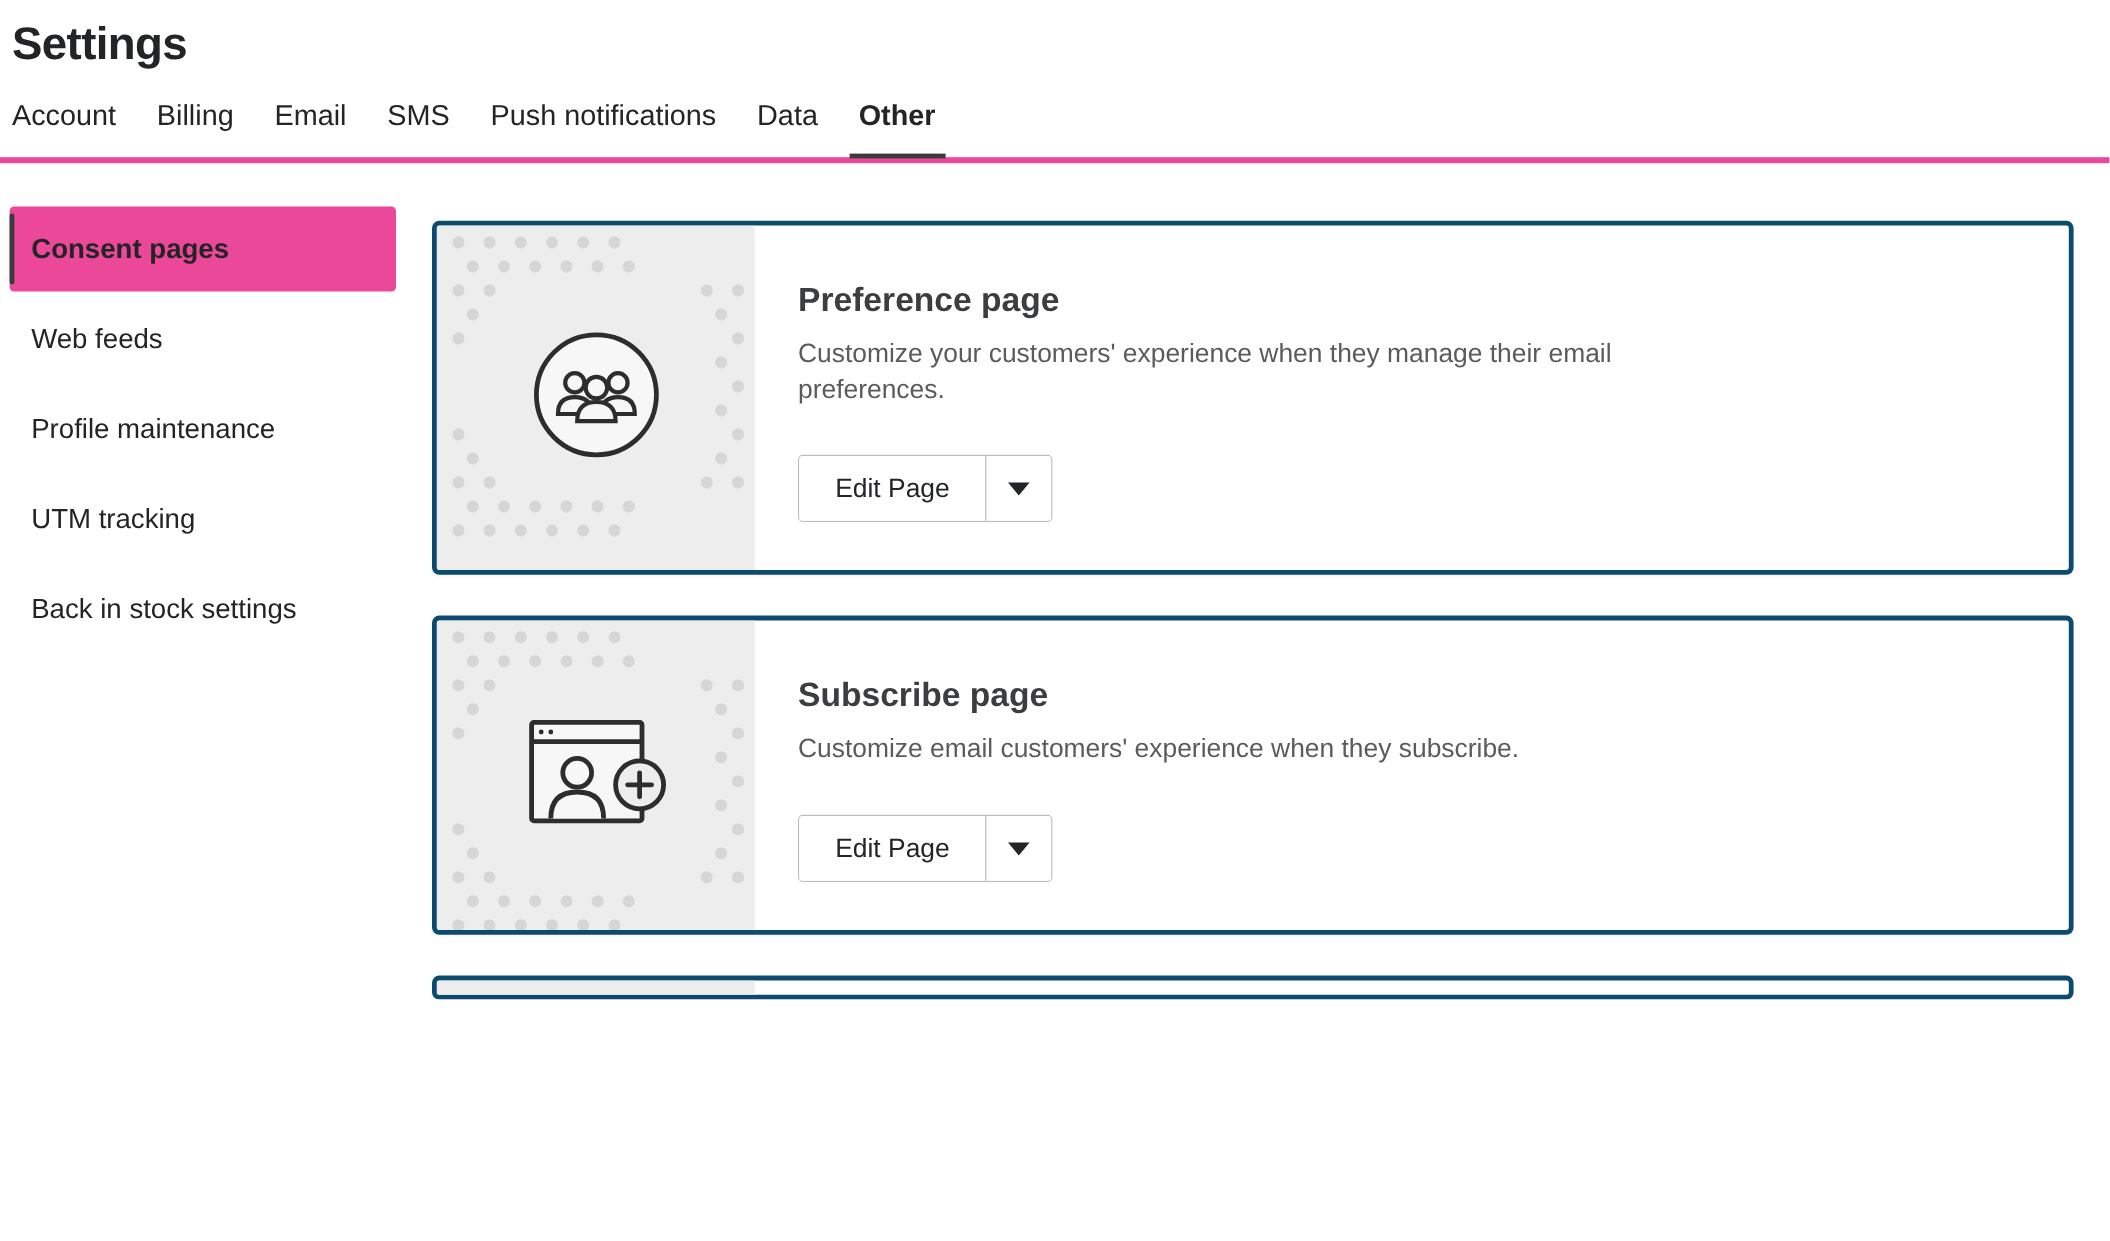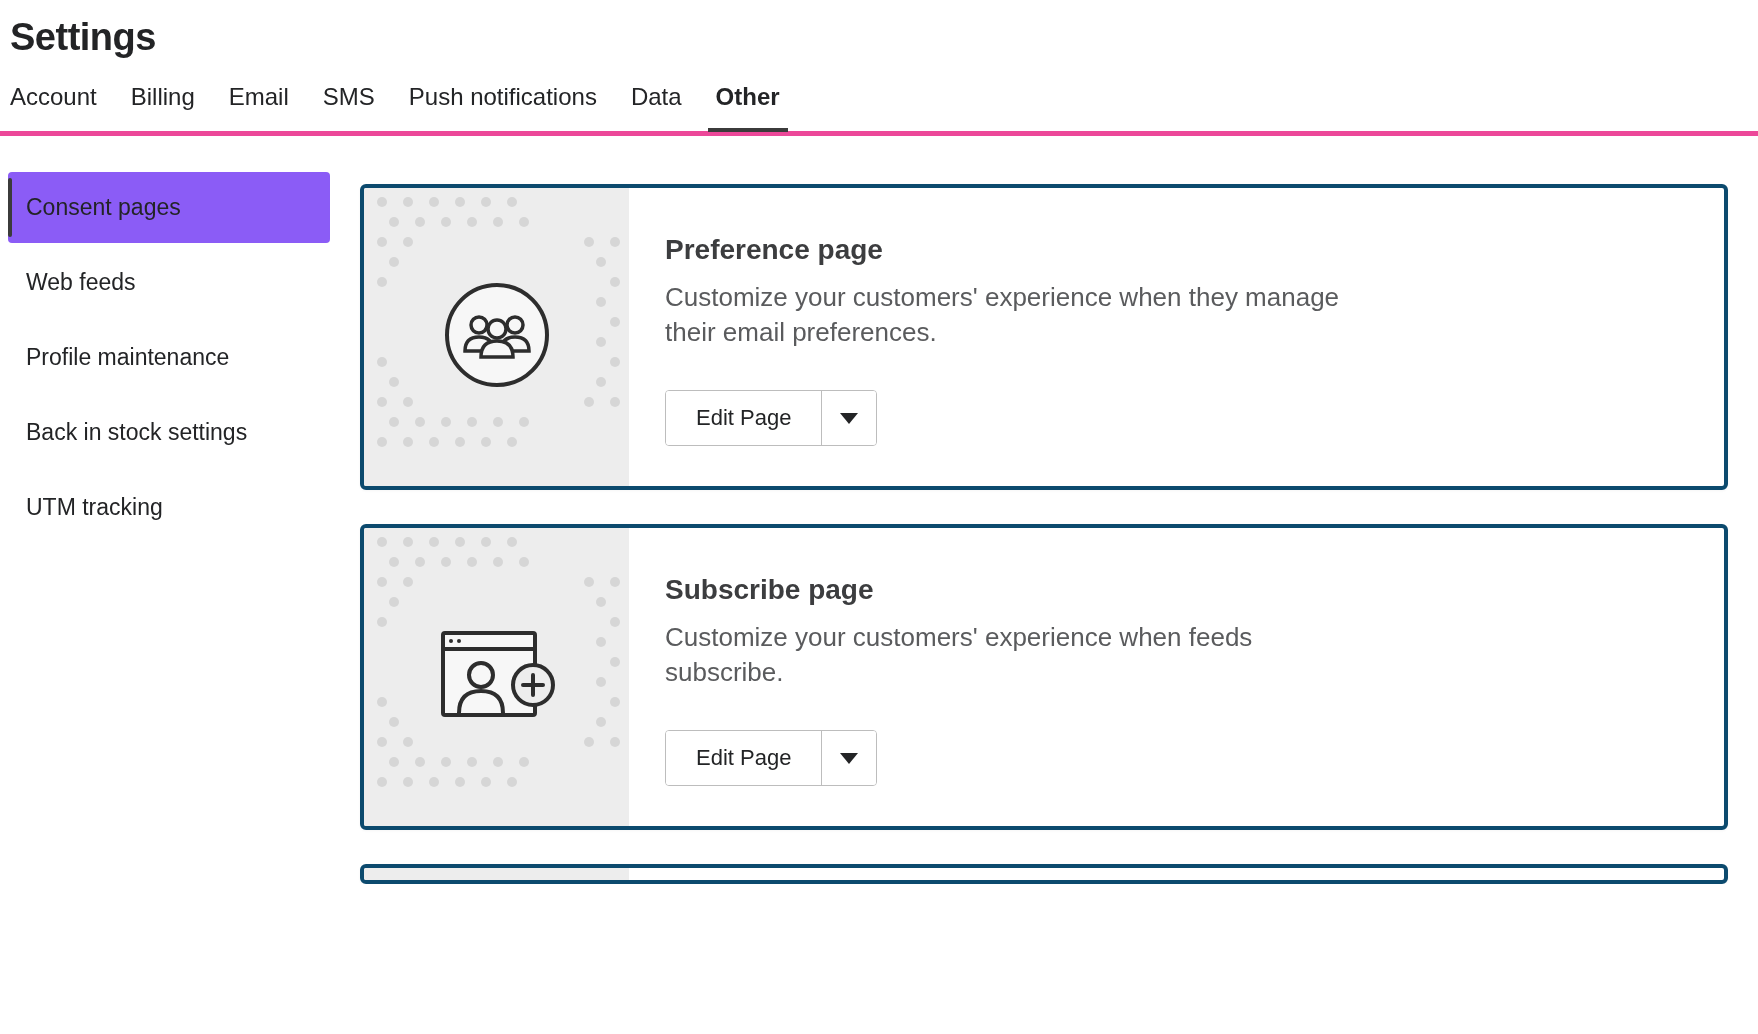--- a/index.html
+++ b/index.html
@@ -50,22 +50,22 @@
 }
 .side-item {
   font-size: 23px;
   padding: 22px 18px;
   cursor: pointer;
   border-radius: 4px;
   margin-bottom: 4px;
   color: #232426;
 }
 .side-item.active {
-  background: #8b5cf6;
-  font-weight: 400;
+  background: #ec4899;
+  font-weight: 700;
   position: relative;
 }
 .side-item.active::before {
   content: "";
   position: absolute;
   left: 0;
   top: 6px;
   bottom: 6px;
   width: 4px;
   background: #3b3b3b;
@@ -97,21 +97,21 @@
   flex: 1;
   padding: 46px 40px 40px 36px;
 }
 .card-title {
   font-size: 28px;
   font-weight: 600;
   color: #3c3d3f;
   margin-bottom: 14px;
 }
 .card-desc {
-  font-size: 26px;
+  font-size: 22px;
   color: #5a5b5d;
   line-height: 1.35;
   margin-bottom: 40px;
   max-width: 700px;
 }
 .split-btn {
   display: inline-flex;
   border: 1px solid #bdbdbd;
   border-radius: 4px;
   overflow: hidden;
@@ -157,22 +157,22 @@
   <div class="tab">Push notifications</div>
   <div class="tab">Data</div>
   <div class="tab active">Other</div>
 </nav>
 
 <div class="content">
   <aside class="sidebar">
     <div class="side-item active">Consent pages</div>
     <div class="side-item">Web feeds</div>
     <div class="side-item">Profile maintenance</div>
+    <div class="side-item">UTM tracking</div>
     <div class="side-item">Back in stock settings</div>
-    <div class="side-item">UTM tracking</div>
   </aside>
 
   <main class="main">
 
     <div class="card">
       <div class="card-ill">
         <span class="dots">
           <svg width="265" height="264" viewBox="0 0 265 264">
             <g fill="#d6d6d6">
               <circle cx="18" cy="14" r="5"></circle>
@@ -307,21 +307,21 @@
             <circle cx="44" cy="48" r="12" fill="#f7f7f7" stroke="#2d2d2d" stroke-width="4"></circle>
             <path d="M22 86 q0 -22 22 -22 q22 0 22 22" fill="#f7f7f7" stroke="#2d2d2d" stroke-width="4"></path>
             <circle cx="96" cy="58" r="20" fill="#ededed" stroke="#2d2d2d" stroke-width="4"></circle>
             <line x1="96" y1="48" x2="96" y2="68" stroke="#2d2d2d" stroke-width="4" stroke-linecap="round"></line>
             <line x1="86" y1="58" x2="106" y2="58" stroke="#2d2d2d" stroke-width="4" stroke-linecap="round"></line>
           </svg>
         </span>
       </div>
       <div class="card-body">
         <h2 class="card-title">Subscribe page</h2>
-        <p class="card-desc">Customize your customers' experience when feeds subscribe.</p>
+        <p class="card-desc">Customize email customers' experience when they subscribe.</p>
         <div class="split-btn">
           <div class="btn-label">Edit Page</div>
           <div class="btn-arrow">
             <span class="tri"></span>
           </div>
         </div>
       </div>
     </div>
 
     <div class="card peek">

